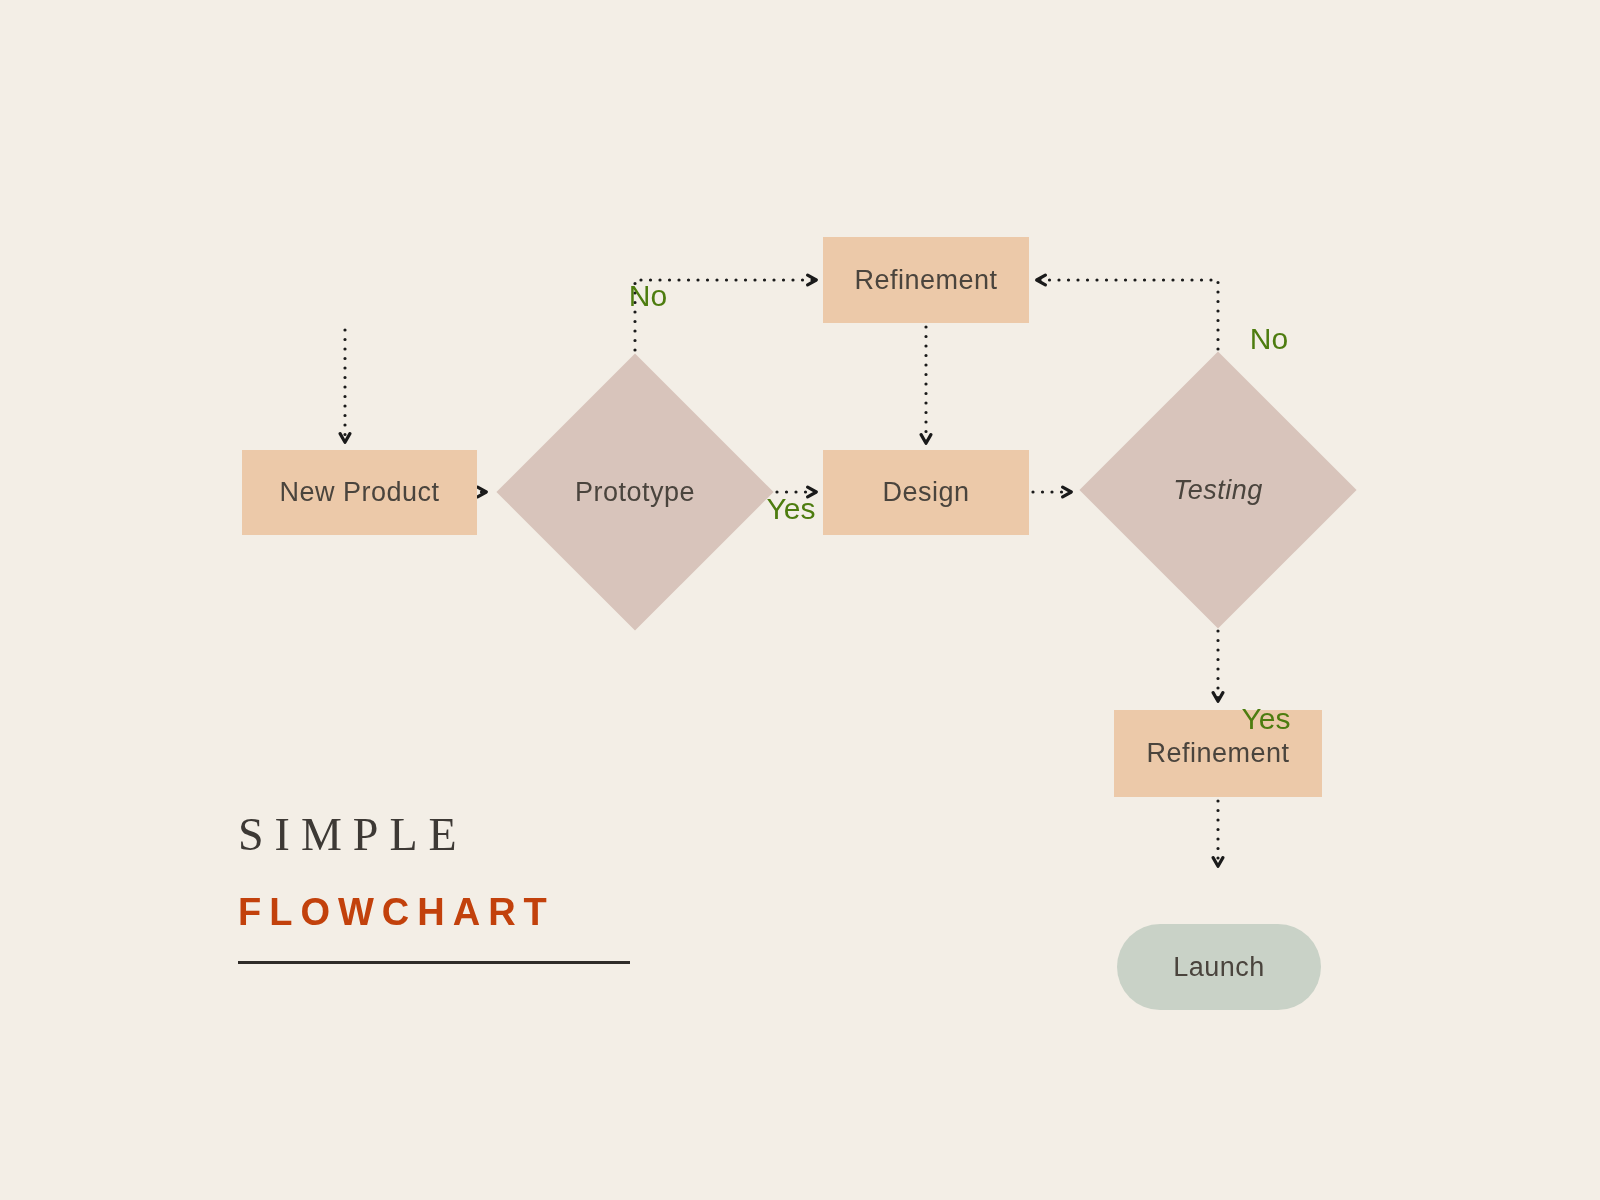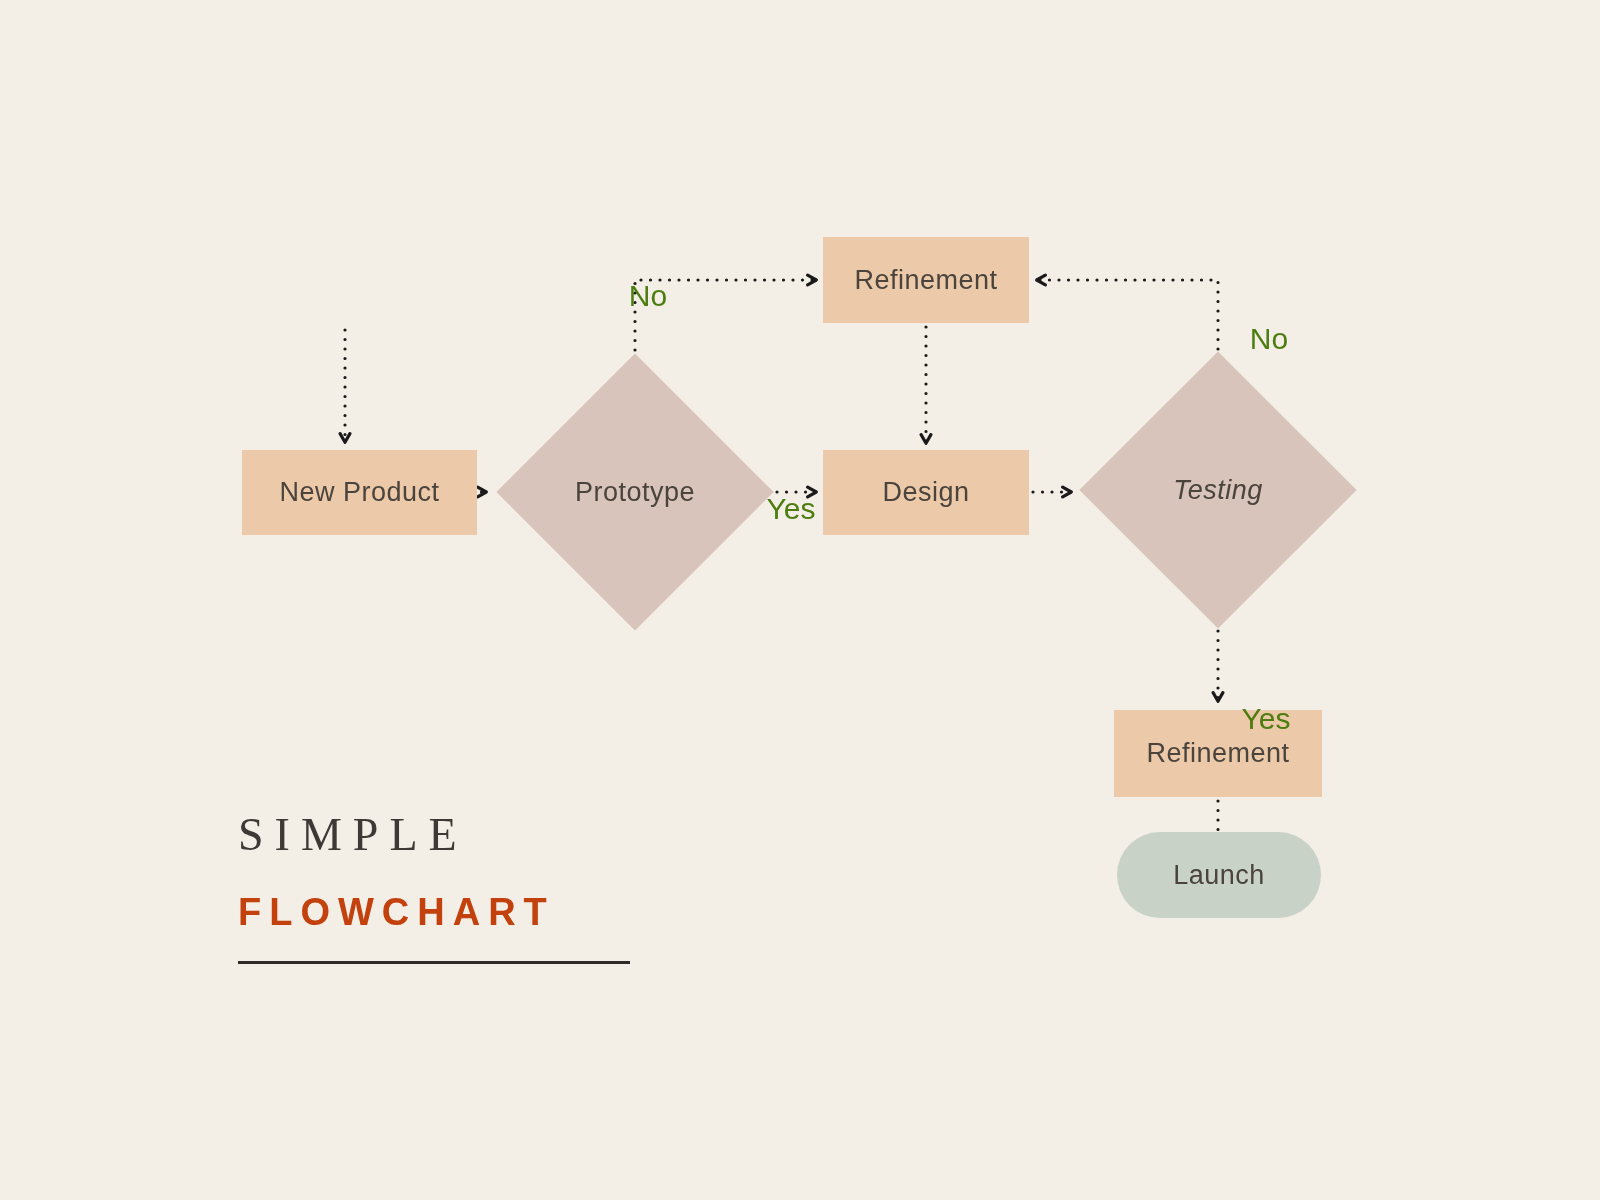--- a/index.html
+++ b/index.html
@@ -131,21 +131,21 @@
 
   <div class="node diamond" style="left:1120px; top:392px; width:196px; height:196px;font-style:italic;">
     <div class="diamond-shape"></div>
     <span class="node-label">Testing</span>
   </div>
 
   <div class="node proc" style="left:1114px; top:710px; width:208px; height:87px;">
     <span class="node-label">Refinement</span>
   </div>
 
-  <div class="node pill" style="left:1117px; top:832px; width:204px; height:86px;">
+  <div class="node pill" style="left:1117px; top:924px; width:204px; height:86px;">
     <span class="node-label">Launch</span>
   </div>
 
   <span class="edge-label" style="left:648px; top:248px;">No</span>
   <span class="edge-label" style="left:791px; top:461px;">Yes</span>
   <span class="edge-label" style="left:1269px; top:291px;">No</span>
   <span class="edge-label" style="left:1266px; top:671px;">Yes</span>
 
   <div class="title-block">
     <div class="title-line1">SIMPLE</div>

